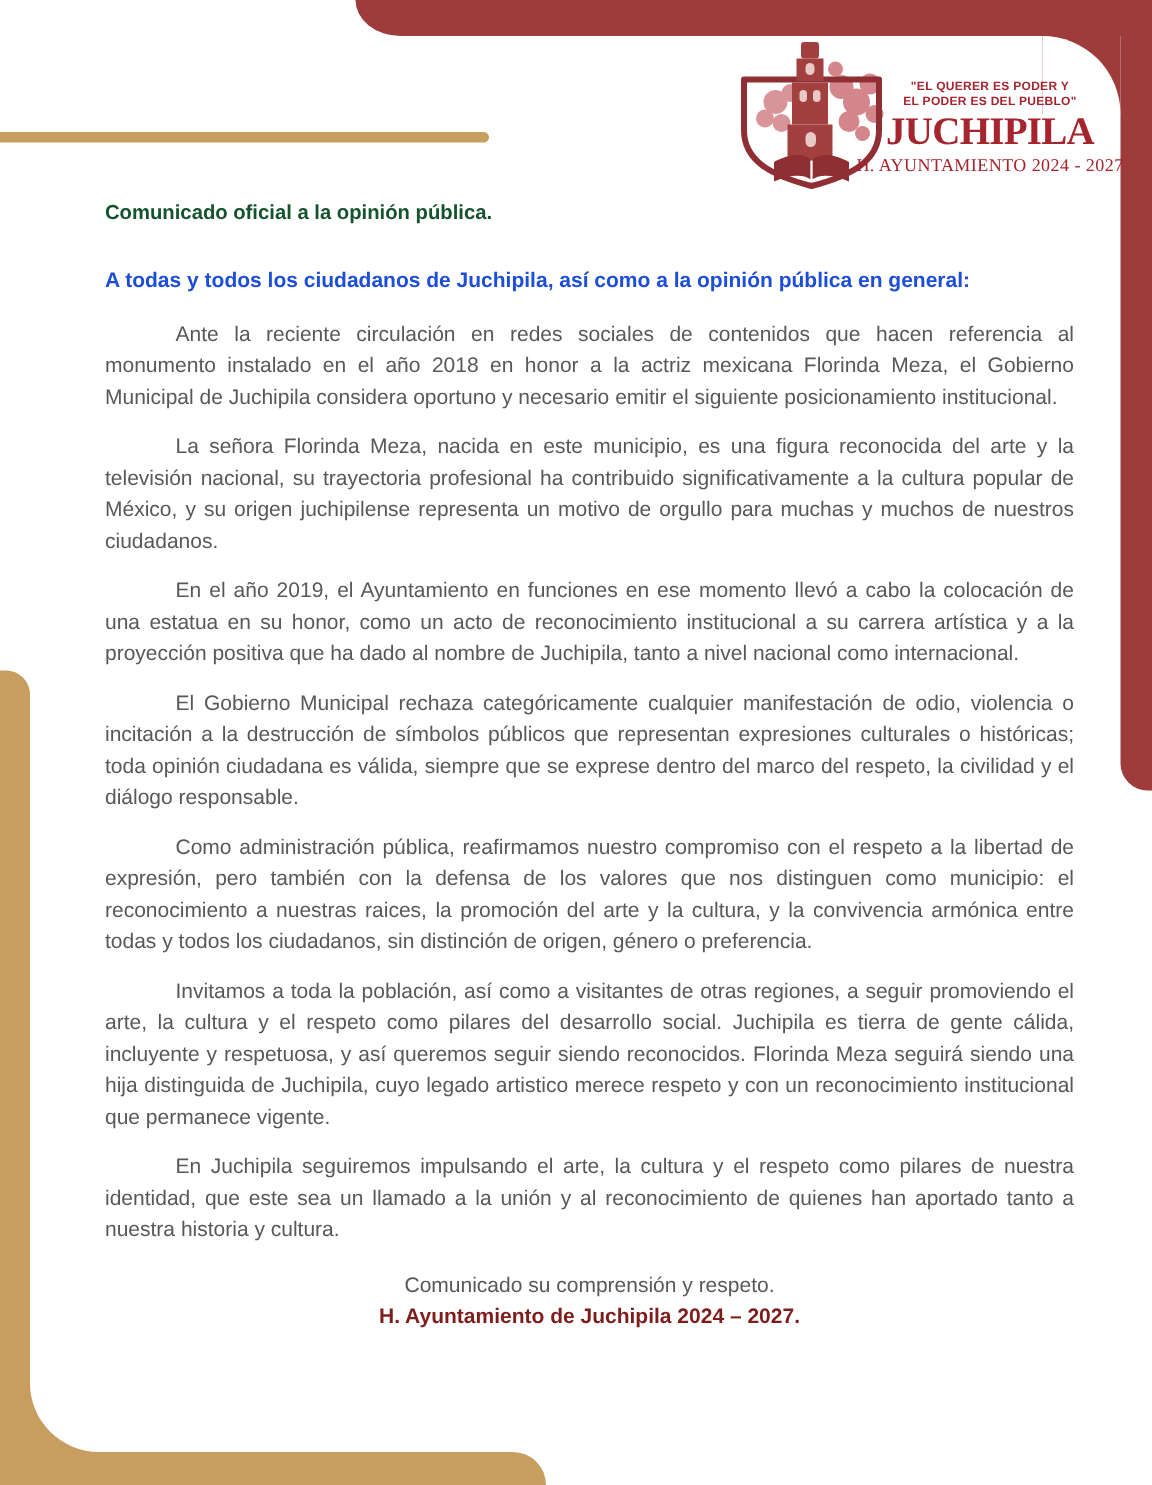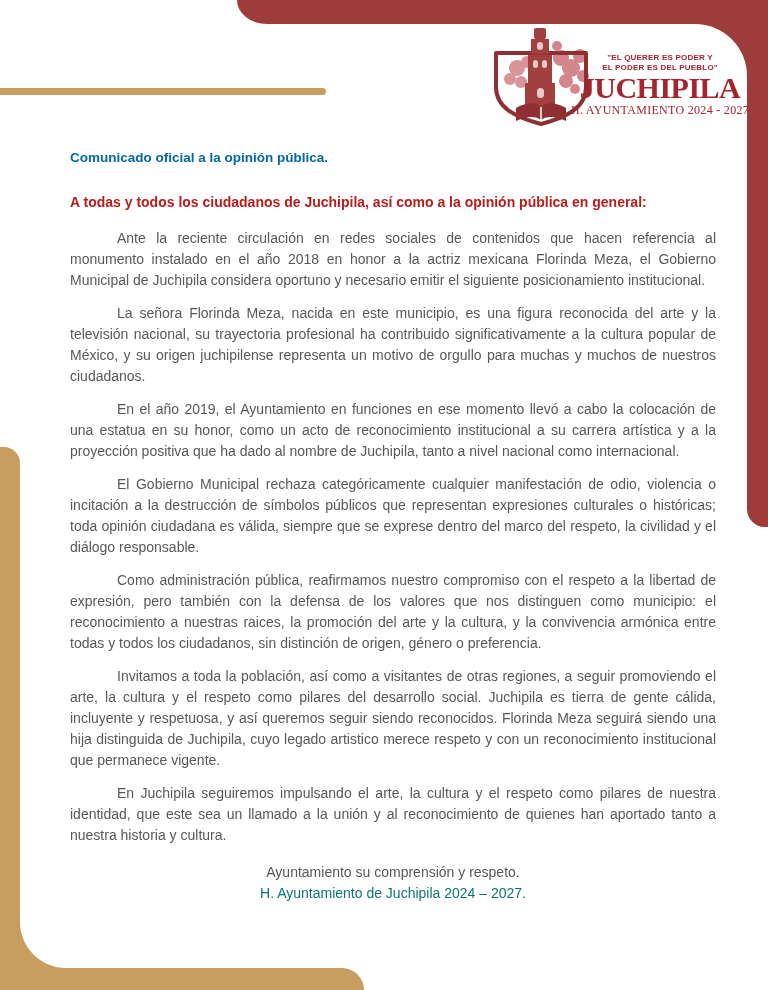--- a/index.html
+++ b/index.html
@@ -51,43 +51,43 @@
   .logo-text{
     position:absolute;left:568px;top:53px;width:184px;text-align:center;
     color:#a5242e;
   }
   .logo-slogan{
     font-size:8px;font-weight:bold;line-height:9.5px;letter-spacing:.2px;
     margin:0;white-space:pre-line;
   }
   .logo-name{
     font-family:"Liberation Serif", serif;font-weight:bold;
-    font-size:30px;line-height:30px;letter-spacing:-.5px;margin:1px 0 0 0;
+    font-size:26px;line-height:30px;letter-spacing:-.5px;margin:1px 0 0 0;
   }
   .logo-sub{
     font-family:"Liberation Serif", serif;font-size:12px;line-height:12px;
     letter-spacing:.3px;margin:1px 0 0 0;
   }
   
   .content{
     position:absolute;left:70px;right:52px;top:131px;
     color:#58585a;font-size:14px;line-height:21px;
   }
   .doc-heading{
-    font-size:13.5px;font-weight:bold;color:#0369a1;margin:16px 0 24px 0;
+    font-size:13.5px;font-weight:bold;color:#14532d;margin:0 0 24px 0;
   }
   .doc-salutation{
-    font-weight:bold;color:#b91c1c;margin:0 0 15px 0;
+    font-weight:bold;color:#1d4ed8;margin:0 0 15px 0;
   }
   .content p.body-par{
     margin:0 0 12px 0;text-align:justify;text-indent:47px;
   }
   .closing{margin-top:16px;text-align:center;}
   .closing .c1{margin:0;}
-  .closing .c2,.closing .c3{margin:0;font-weight:normal;color:#0f766e;}
+  .closing .c2,.closing .c3{margin:0;font-weight:bold;color:#7f1d1d;}
 </style>
 </head>
 <body>
 
 <div class="red-band-top"></div>
 <div class="red-strip-right"></div>
 <div class="red-corner-concave"></div>
 <div class="gold-rule"></div>
 <div class="gold-strip-left"></div>
 <div class="gold-band-bottom"></div>
@@ -142,16 +142,16 @@
   <h1 class="doc-heading">Comunicado oficial a la opinión pública.</h1>
   <p class="doc-salutation">A todas y todos los ciudadanos de Juchipila, así como a la opinión pública en general:</p>
   <p class="body-par">Ante la reciente circulación en redes sociales de contenidos que hacen referencia al monumento instalado en el año 2018 en honor a la actriz mexicana Florinda Meza, el Gobierno Municipal de Juchipila considera oportuno y necesario emitir el siguiente posicionamiento institucional.</p>
   <p class="body-par">La señora Florinda Meza, nacida en este municipio, es una figura reconocida del arte y la televisión nacional, su trayectoria profesional ha contribuido significativamente a la cultura popular de México, y su origen juchipilense representa un motivo de orgullo para muchas y muchos de nuestros ciudadanos.</p>
   <p class="body-par">En el año 2019, el Ayuntamiento en funciones en ese momento llevó a cabo la colocación de una estatua en su honor, como un acto de reconocimiento institucional a su carrera artística y a la proyección positiva que ha dado al nombre de Juchipila, tanto a nivel nacional como internacional.</p>
   <p class="body-par">El Gobierno Municipal rechaza categóricamente cualquier manifestación de odio, violencia o incitación a la destrucción de símbolos públicos que representan expresiones culturales o históricas; toda opinión ciudadana es válida, siempre que se exprese dentro del marco del respeto, la civilidad y el diálogo responsable.</p>
   <p class="body-par">Como administración pública, reafirmamos nuestro compromiso con el respeto a la libertad de expresión, pero también con la defensa de los valores que nos distinguen como municipio: el reconocimiento a nuestras raices, la promoción del arte y la cultura, y la convivencia armónica entre todas y todos los ciudadanos, sin distinción de origen, género o preferencia.</p>
   <p class="body-par">Invitamos a toda la población, así como a visitantes de otras regiones, a seguir promoviendo el arte, la cultura y el respeto como pilares del desarrollo social. Juchipila es tierra de gente cálida, incluyente y respetuosa, y así queremos seguir siendo reconocidos. Florinda Meza seguirá siendo una hija distinguida de Juchipila, cuyo legado artistico merece respeto y con un reconocimiento institucional que permanece vigente.</p>
   <p class="body-par">En Juchipila seguiremos impulsando el arte, la cultura y el respeto como pilares de nuestra identidad, que este sea un llamado a la unión y al reconocimiento de quienes han aportado tanto a nuestra historia y cultura.</p>
   <div class="closing">
-    <p class="c1">Ayuntamiento su comprensión y respeto.</p>
+    <p class="c1">Comunicado su comprensión y respeto.</p>
     <p class="c2">H. Ayuntamiento de Juchipila 2024 – 2027.</p>
   </div>
 </div>
 
 </body></html>

